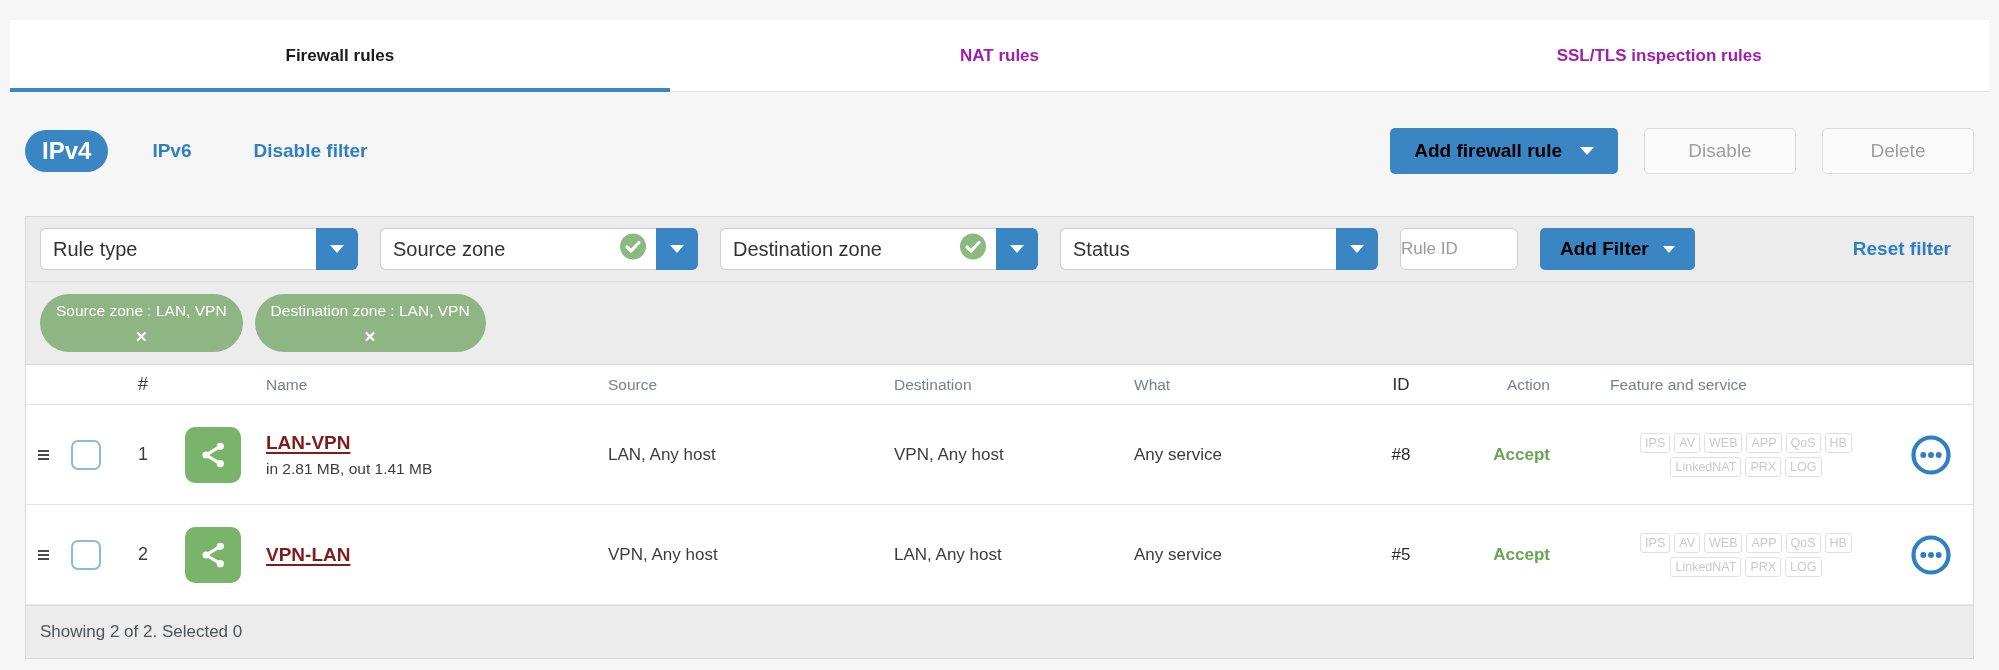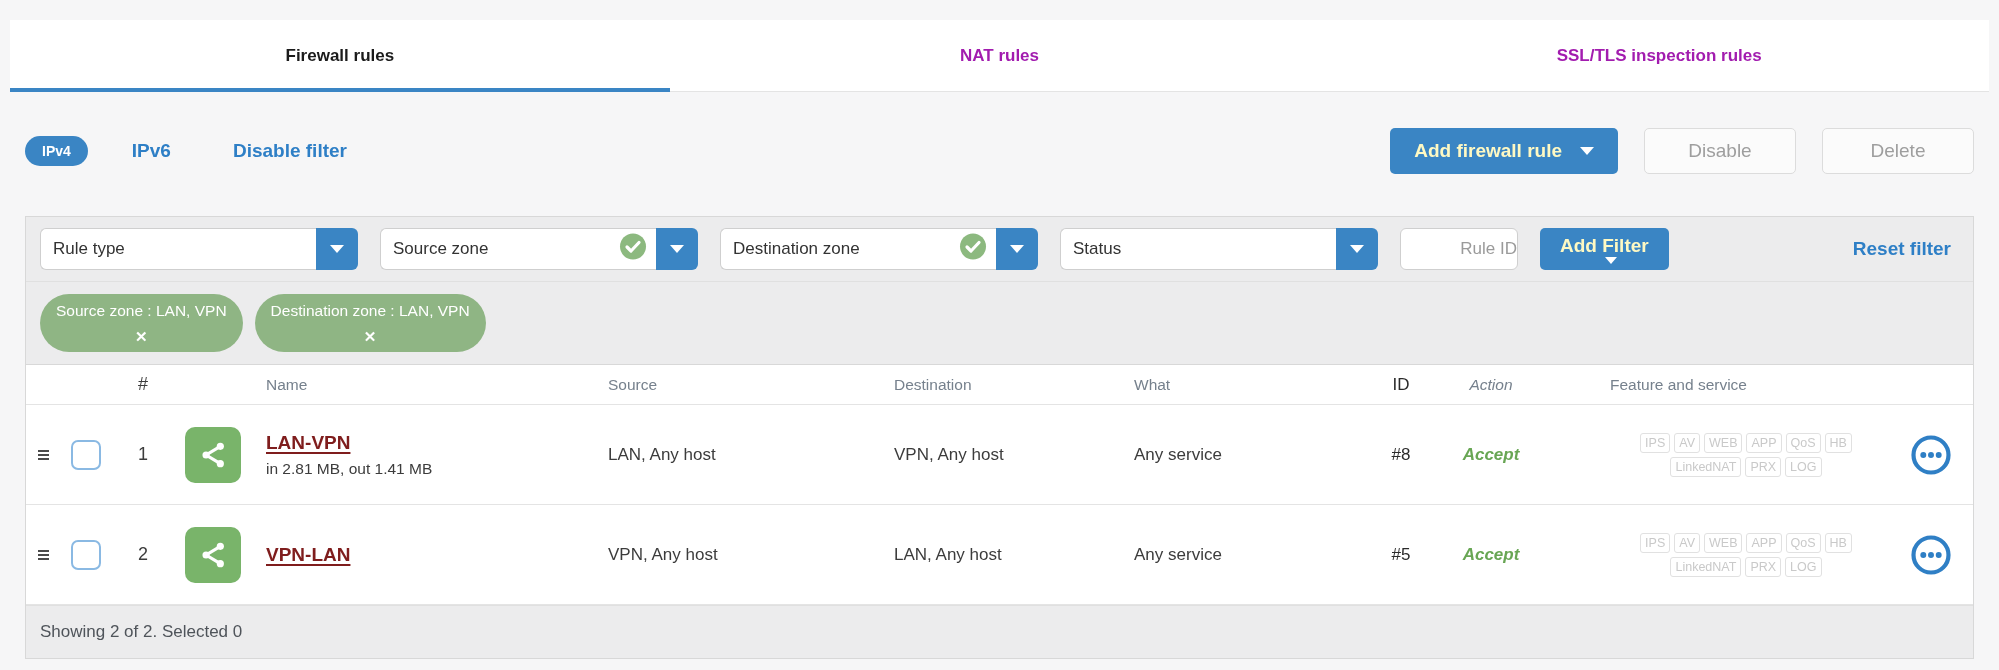--- a/index.html
+++ b/index.html
@@ -6,62 +6,62 @@
   html,body { width:1999px; height:670px; background:#f6f6f7; font-family:"Liberation Sans", sans-serif; overflow:hidden; }
 
   
   .tabbar { margin:20px 10px 0 10px; background:#fff; height:72px; display:flex; border-bottom:1px solid #e4e4e4; }
   .tab { flex:1; display:flex; align-items:center; justify-content:center; font-size:17px; font-weight:bold; color:#a21caf; cursor:pointer; position:relative; }
   .tab.active { color:#1b1b1b; }
   .tab.active::after { content:""; position:absolute; left:0; right:0; bottom:-1px; height:4px; background:#3a85c4; }
 
   
   .toolbar { margin:36px 25px 0 25px; display:flex; align-items:center; }
-  .pill { background:#3a85c4; color:#fff; font-size:14px; font-weight:bold; border-radius:999px; padding:7px 17px; cursor:pointer; }
+  .pill { background:#3a85c4; color:#fff; font-size:24px; font-weight:bold; border-radius:999px; padding:7px 17px; cursor:pointer; }
   .tlink { color:#2e7fc6; font-size:19px; font-weight:bold; cursor:pointer; }
   .tlink.ipv6 { margin-left:44px; }
   .tlink.dfilter { margin-left:62px; }
   .spacer { flex:1; }
   .btn { height:46px; border-radius:5px; font-size:19px; display:inline-flex; align-items:center; justify-content:center; cursor:pointer; font-family:"Liberation Sans", sans-serif; }
-  .btn-primary { background:#3a85c4; color:#fef9c3; font-weight:bold; border:none; padding:0 24px; }
+  .btn-primary { background:#3a85c4; color:#000000; font-weight:bold; border:none; padding:0 24px; }
   .btn-primary .chev { margin-left:18px; }
   .chev { width:0; height:0; border-left:7px solid transparent; border-right:7px solid transparent; border-top:8px solid #fff; display:inline-block; }
   .btn-ghost { background:#fbfbfb; border:1px solid #dcdcdc; color:#9e9e9e; width:152px; margin-left:26px; }
   .btn-ghost.delete { width:152px; }
 
   
   .panel { margin:42px 25px 0 25px; border:1px solid #d8d8d8; background:#fff; }
 
   .filter-row { background:#ececed; padding:11px 14px; display:flex; align-items:center; border-bottom:1px solid #e0e0e0; }
   .selectw { display:flex; align-items:stretch; height:42px; margin-right:22px; }
-  .sel-field { width:276px; background:#fff; border:1px solid #cfcfcf; border-right:none; border-radius:6px 0 0 6px; display:flex; align-items:center; padding:0 12px; font-size:17px; color:#333; position:relative; cursor:pointer; }
+  .sel-field { width:276px; background:#fff; border:1px solid #cfcfcf; border-right:none; border-radius:6px 0 0 6px; display:flex; align-items:center; padding:0 12px; font-size:20px; color:#333; position:relative; cursor:pointer; }
   .sel-check { position:absolute; right:9px; top:50%; transform:translateY(-50%); }
   .sel-btn { width:42px; background:#3a85c4; border:none; border-radius:0 6px 6px 0; display:flex; align-items:center; justify-content:center; cursor:pointer; }
-  .ruleid { width:118px; height:42px; border:1px solid #cfcfcf; border-radius:6px; background:#fff; font-size:17px; color:#333; text-align:right; margin-right:22px; font-family:"Liberation Sans", sans-serif; }
+  .ruleid { width:118px; height:42px; border:1px solid #cfcfcf; border-radius:6px; background:#fff; font-size:17px; color:#333; text-align:left; margin-right:22px; font-family:"Liberation Sans", sans-serif; }
   .ruleid::placeholder { color:#9a9a9a; }
-  .addfilter { padding:0 20px; height:42px;flex-direction:column; }
+  .addfilter { padding:0 20px; height:42px; }
   .addfilter .chev { margin-left:14px; border-left-width:6px; border-right-width:6px; border-top-width:7px; }
   .reset { margin-left:auto; color:#2e7fc6; font-size:19px; font-weight:bold; cursor:pointer; padding-right:8px; }
 
   .chips-row { background:#ececed; padding:12px 14px; display:flex; gap:12px; border-bottom:1px solid #d8d8d8; }
   .chip { background:#8fb584; color:#fff; border-radius:999px; padding:8px 16px; font-size:15.5px; display:inline-flex; align-items:center; gap:9px;flex-direction:column; }
   .chip .x { font-weight:bold; font-size:15px; cursor:pointer; line-height:1; }
 
   
   .trow { display:flex; align-items:center; }
   .c-handle { width:34px; display:flex; justify-content:center; }
   .c-check  { width:52px; display:flex; justify-content:center; }
   .c-num    { width:62px; text-align:center; font-size:18px; color:#3c3c3c; }
   .c-icon   { width:78px; display:flex; justify-content:center; }
   .c-name   { width:340px; padding-left:14px; }
   .c-src    { width:286px; padding-left:16px; font-size:17px; color:#3c3c3c; }
   .c-dst    { width:240px; padding-left:16px; font-size:17px; color:#3c3c3c; }
   .c-what   { width:252px; padding-left:16px; font-size:17px; color:#3c3c3c; }
   .c-id     { width:62px; text-align:center; font-size:17px; color:#2b2b2b; }
-  .c-action { width:118px; text-align:center;font-style:italic; }
+  .c-action { width:118px; text-align:right; }
   .c-feat   { flex:1; display:flex; justify-content:flex-end; padding-right:14px; }
   .c-menu   { width:84px; display:flex; justify-content:center; }
 
   .thead { height:40px; border-bottom:1px solid #e4e4e4; color:#76818d; font-size:15.5px; }
   .thead .c-name, .thead .c-src, .thead .c-dst, .thead .c-what { font-size:15.5px; color:#76818d; }
   .thead .c-feat { justify-content:flex-start; padding-left:60px; }
 
   .datarow { height:100px; border-bottom:1px solid #e4e4e4; background:#fff; }
   .handle { display:flex; flex-direction:column; gap:2px; cursor:grab; }
   .handle span { width:11px; height:2px; background:#4a4a4a; display:block; }

